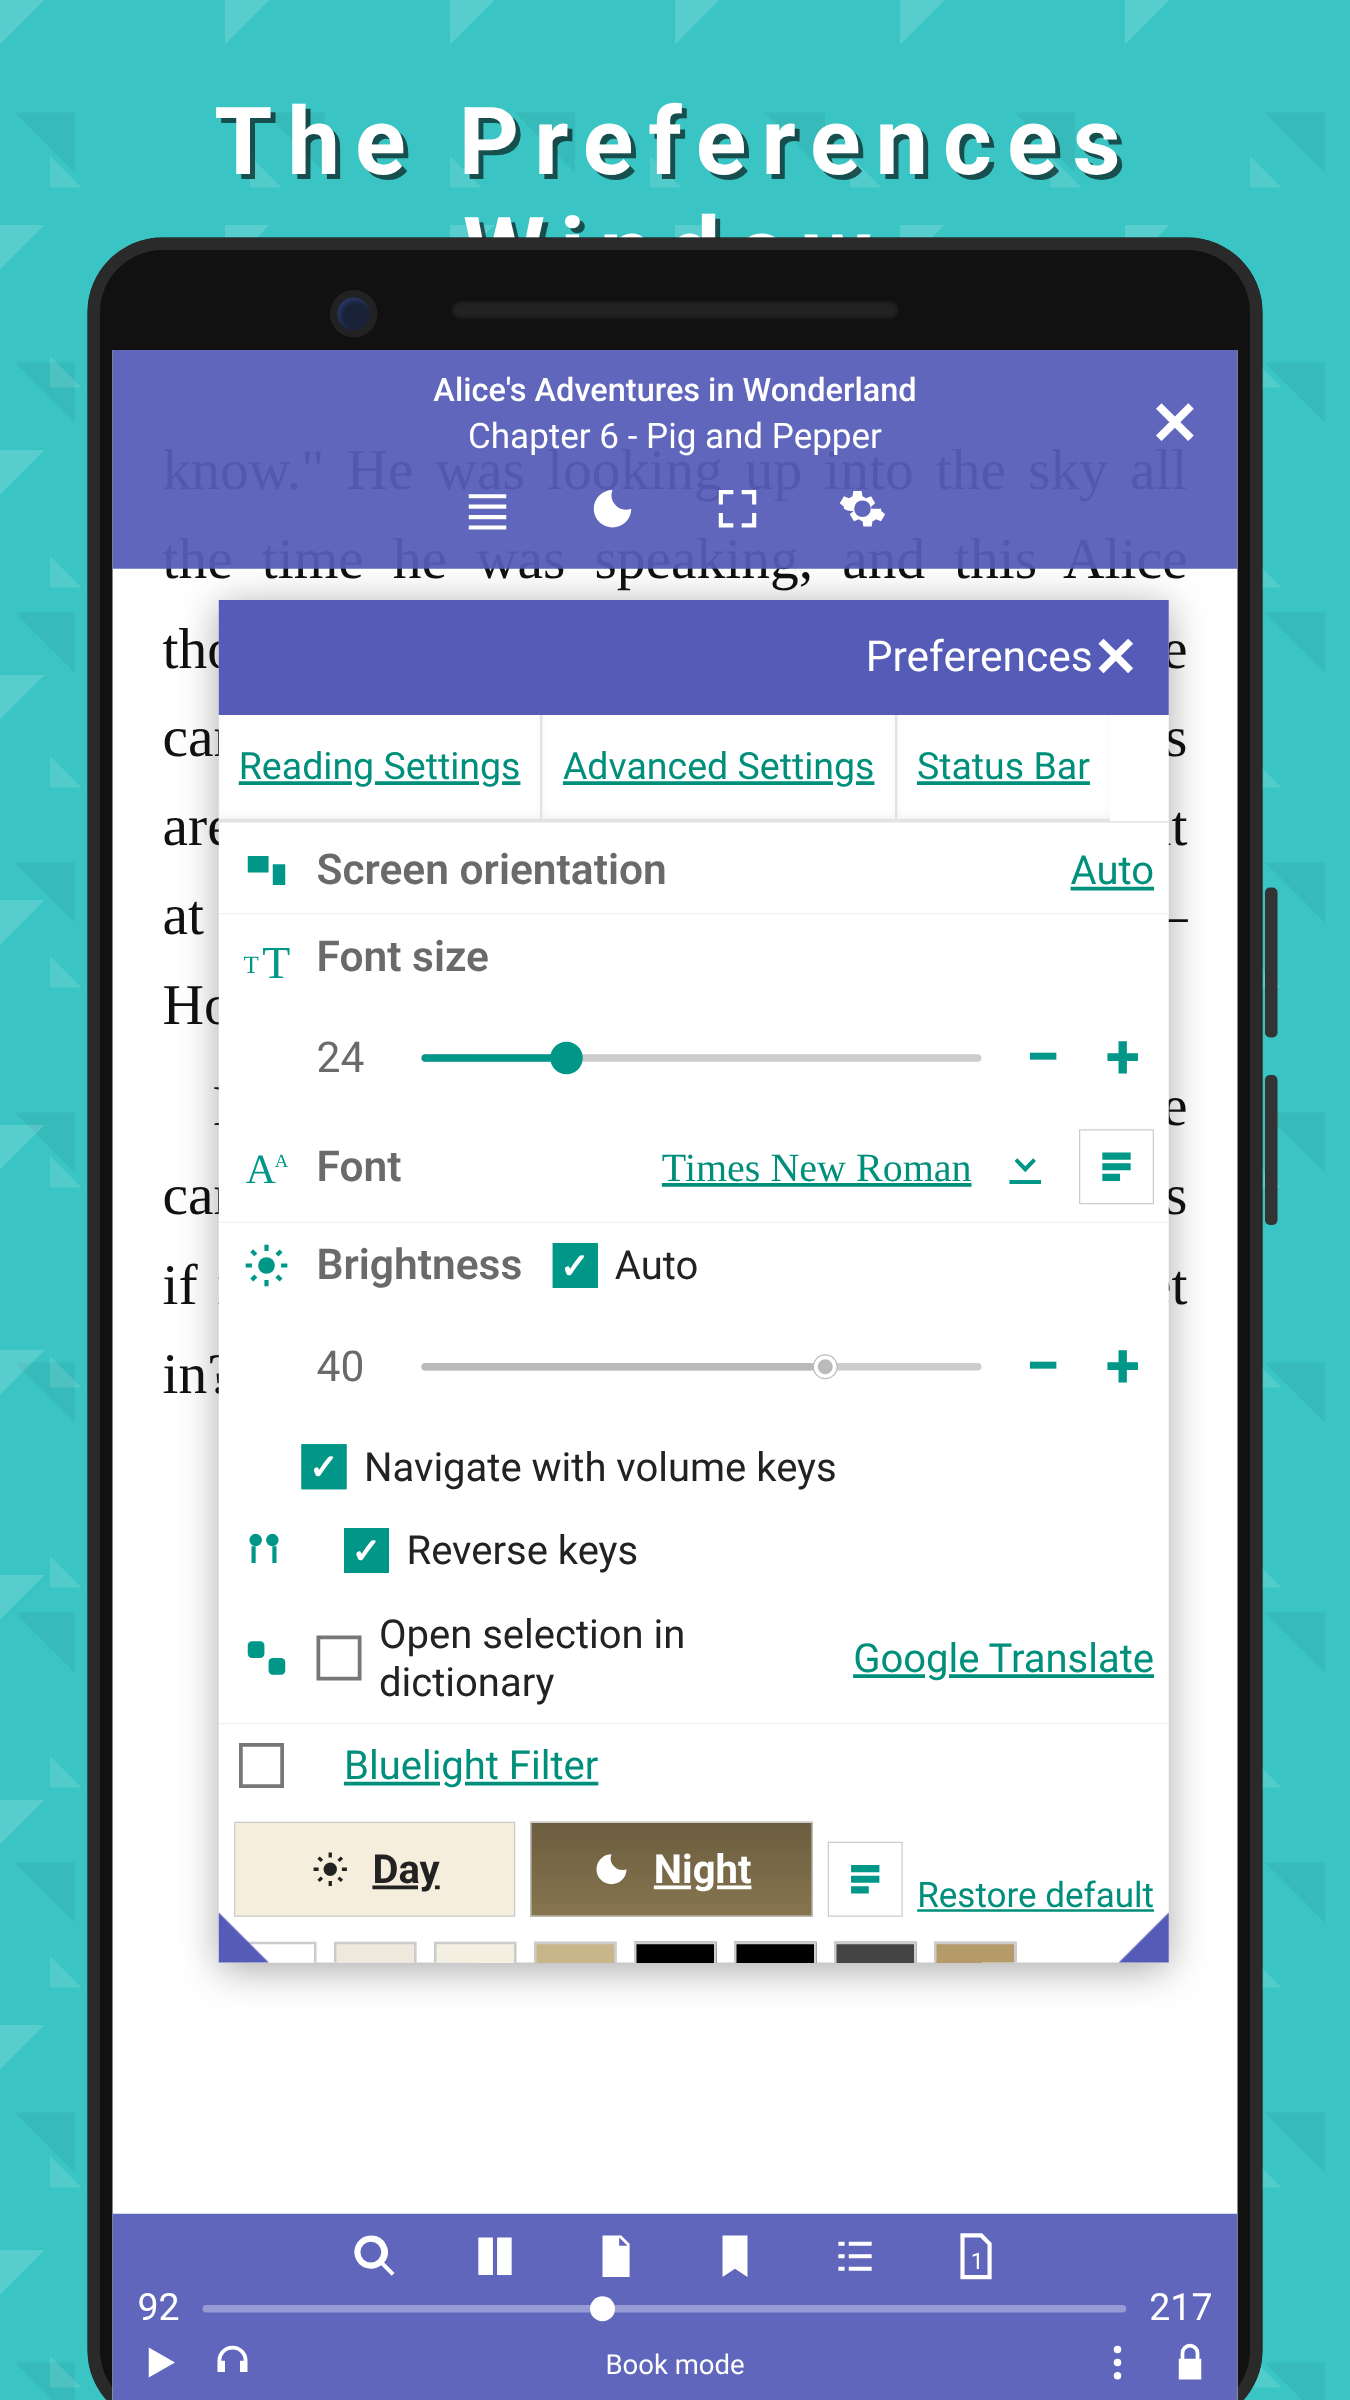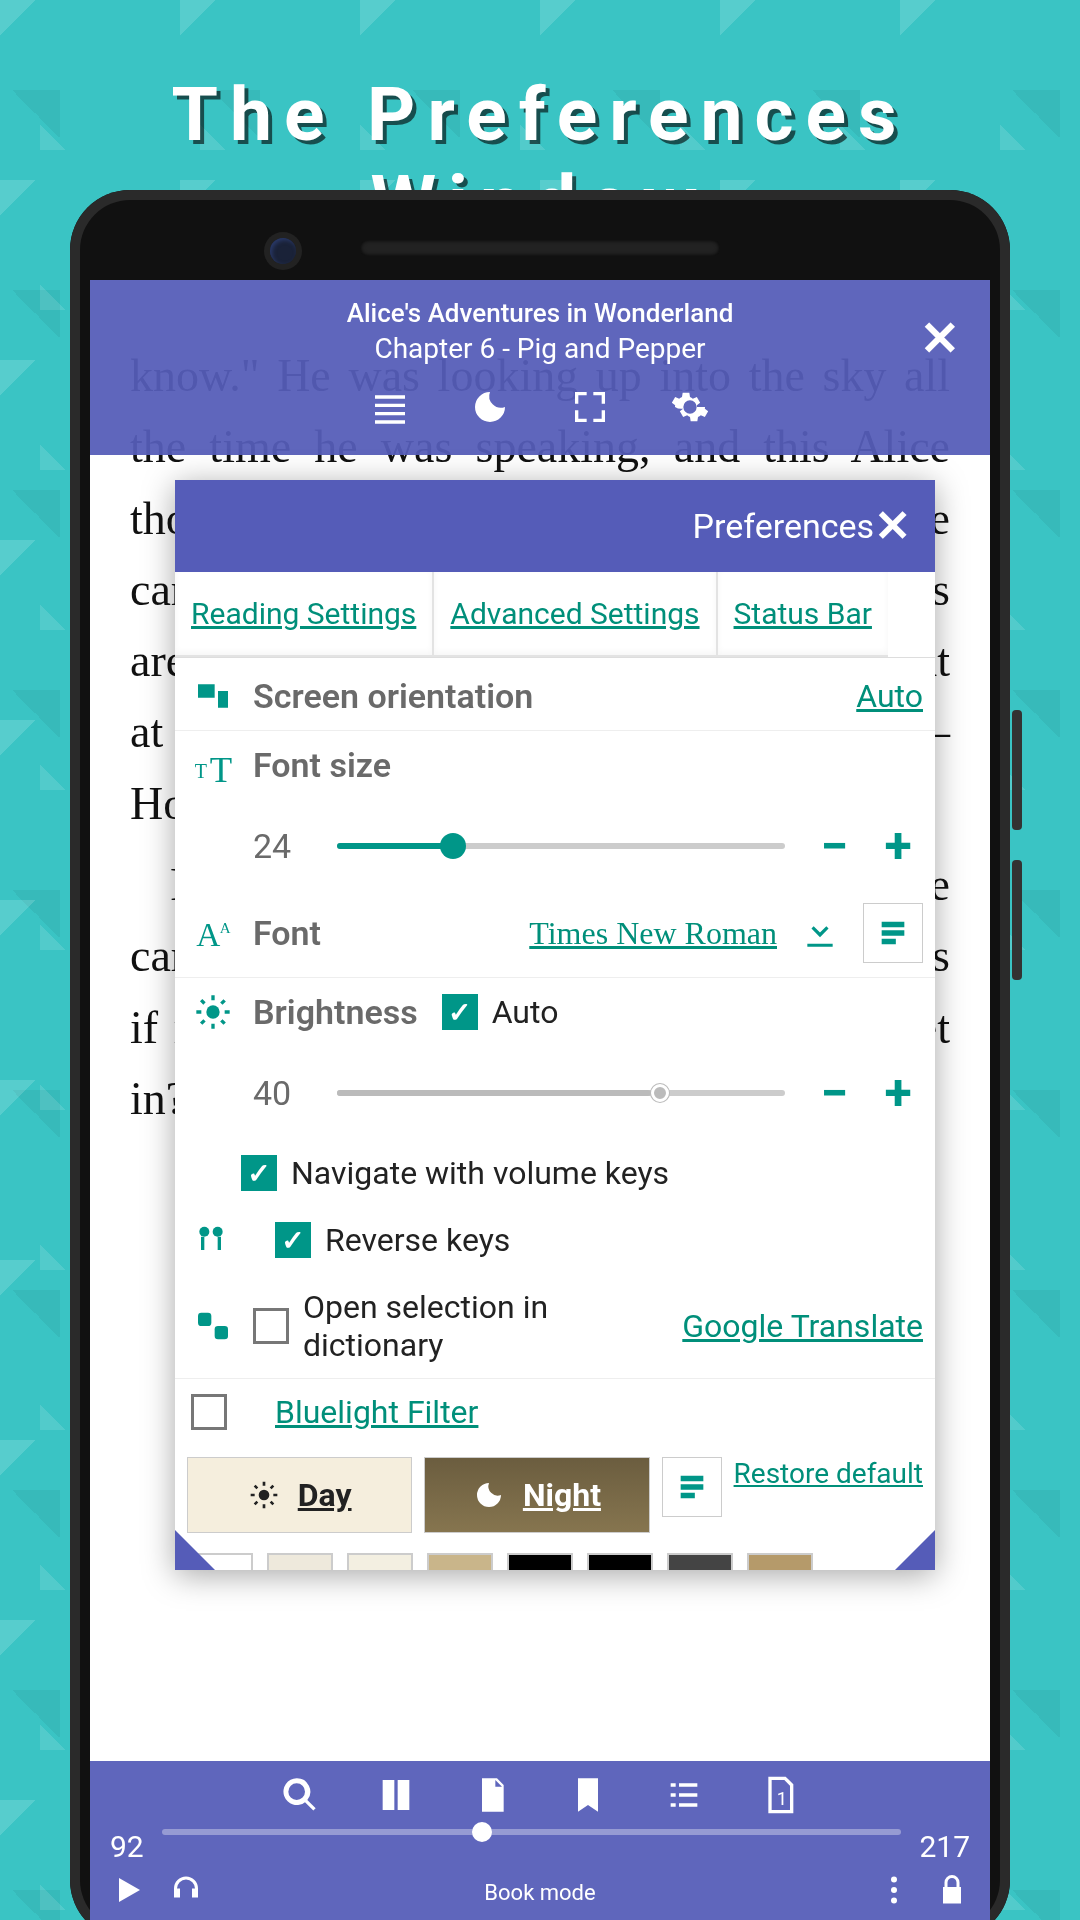--- a/index.html
+++ b/index.html
@@ -85,21 +85,21 @@
   
   .bottombar{
     position:absolute; bottom:0; left:0; right:0;
     background:rgba(85,92,184,.94);
     font-family:Roboto,Arial,sans-serif;
     z-index:5;
     padding:14px 20px 8px;
   }
   .bb-icons{display:flex; justify-content:center; gap:56px;}
   .bb-icons svg{width:40px;height:40px;fill:#fff;}
-  .bb-progress{display:flex; gap:18px; margin-top:10px;}
+  .bb-progress{display:flex; align-items:center; gap:18px; }
   .bb-progress .num{color:#fff; font-size:30px;}
   .bb-progress .track{flex:1; height:6px; background:rgba(255,255,255,.35); position:relative; border-radius:3px;}
   .bb-progress .thumb{position:absolute; left:42%; top:-7px; width:20px; height:20px; background:#fff; border-radius:50%;}
   .bb-bottom{display:flex; align-items:center; gap:22px; margin-top:8px;}
   .bb-bottom .mid{flex:1; text-align:center; color:#fff; font-size:22px;}
   .bb-bottom svg{width:36px;height:36px;fill:#fff;}
   .bb-behind{position:absolute; bottom:6px; left:0; right:0; text-align:center; font-size:22px; color:rgba(255,255,255,.35); font-family:Roboto,Arial; z-index:4;}
 
   
   .prefs{
@@ -139,21 +139,21 @@
   .slider .knob{position:absolute; top:-10px; width:26px; height:26px; background:#009688; border-radius:50%;}
   .slider.gray .fill{background:#bbb;}
   .slider.gray .knob{background:#bbb; width:18px; height:18px; top:-6px; border:3px solid #fff; box-shadow:0 0 0 1px #bbb;}
   .pm{font-size:50px; font-weight:700; color:#009688; width:50px; text-align:center;}
   .valtxt{color:#6a6a6a; font-size:34px; min-width:60px;}
   .chk{width:36px; height:36px; border:3px solid #777; display:flex; align-items:center; justify-content:center; flex-shrink:0;}
   .chk.checked{background:#009688; border-color:#009688;}
   .chk.checked::after{content:"✓"; color:#fff; font-size:28px; font-weight:700;}
   .sq-btn{width:60px; height:60px; border:1px solid #ccc; display:flex; align-items:center; justify-content:center;}
   .sq-btn svg{width:34px;height:34px;fill:#009688;}
-  .theme-row{display:flex; gap:12px; padding:12px 12px; align-items:flex-start;}
+  .theme-row{display:flex; gap:12px; padding:12px 12px; align-items:flex-end;}
   .theme-btn{
     flex:1; height:76px; display:flex; align-items:center; justify-content:center; gap:18px;
     border:1px solid #ccc; font-size:32px;
   }
   .theme-btn .lbl{text-decoration:underline; font-weight:700;}
   .theme-btn.day{ background:#f5eedd; color:#222;}
   .theme-btn.night{ background:#7a6a4a; color:#fff; background-image:linear-gradient(#6b5d3f,#86754f);}
   .swatches{display:flex; gap:14px; padding:8px 12px 16px;}
   .swatch{width:66px; height:60px; border:2px solid #ccc; display:flex; align-items:center; justify-content:center; font-size:30px; font-weight:700;}
   .subrow{padding-left:66px;}

